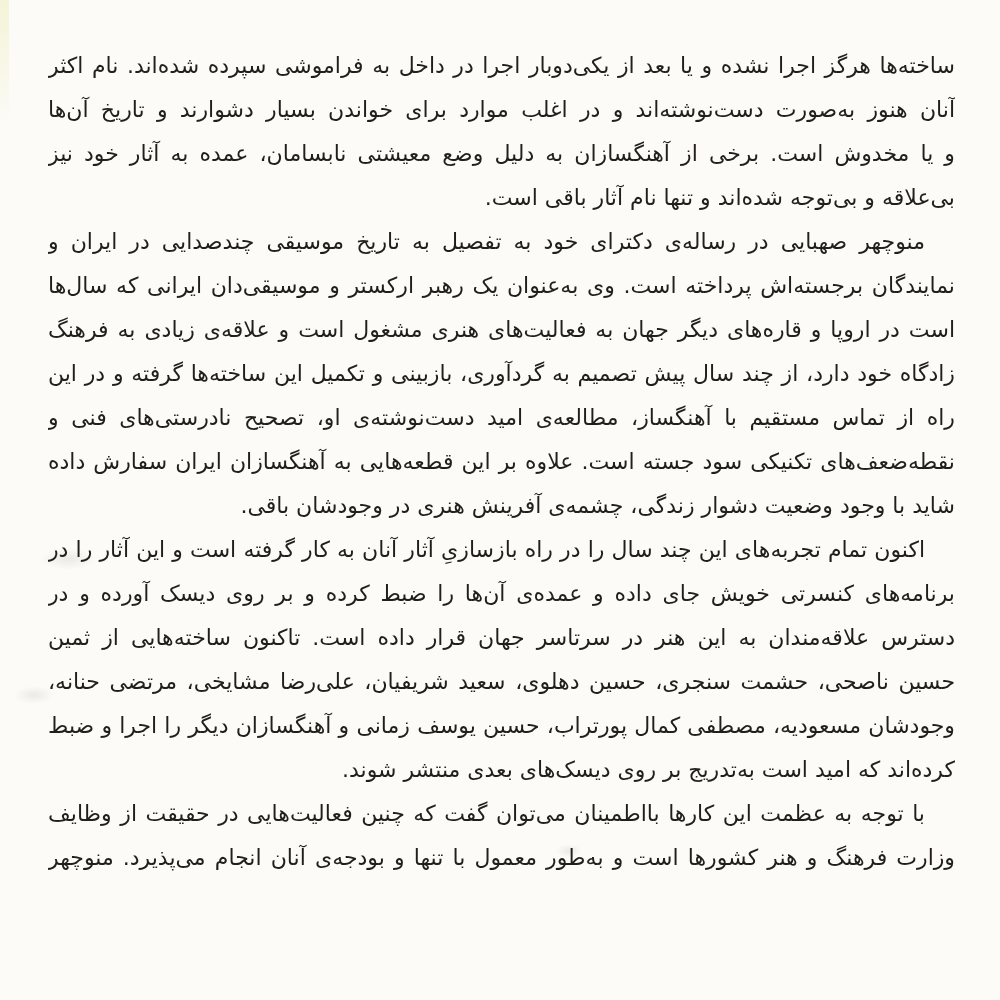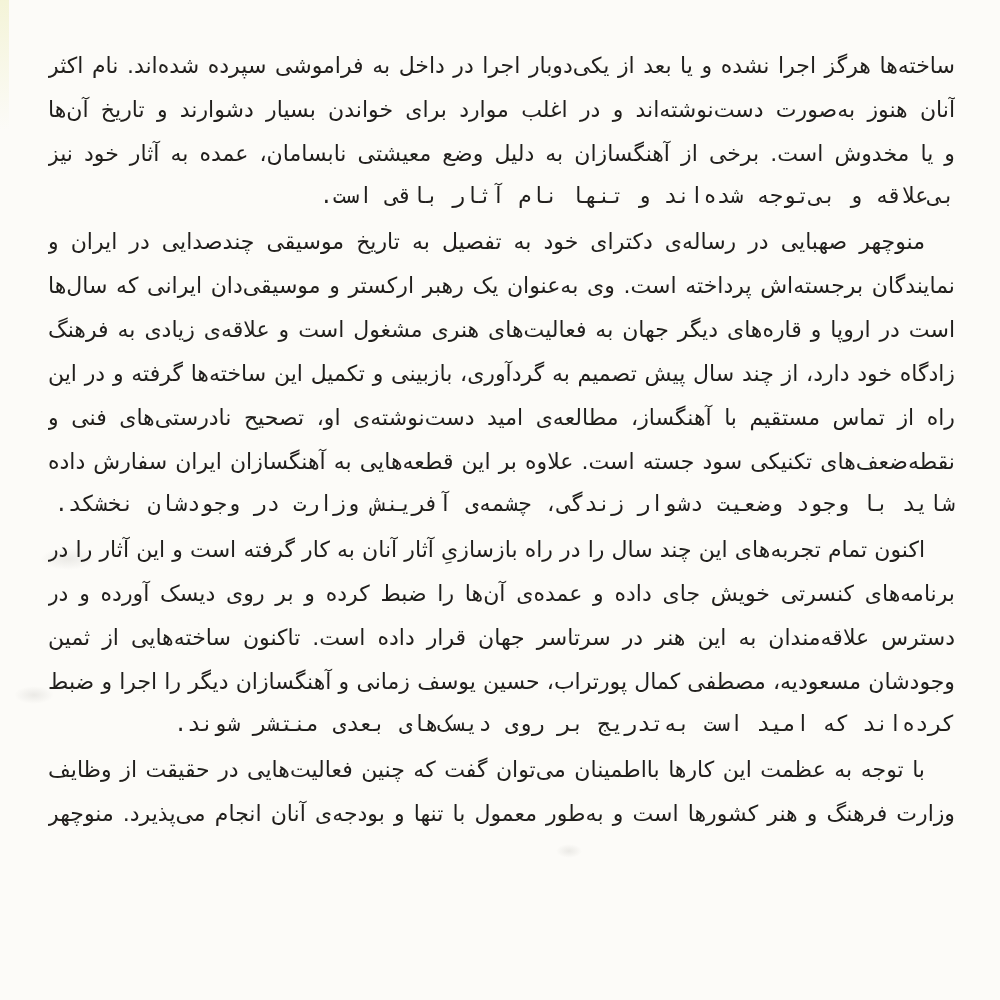--- a/index.html
+++ b/index.html
@@ -46,21 +46,21 @@
     text-rendering: optimizeLegibility;
   }
   .line {
     height: 44px;
     overflow: hidden;
     text-align: justify;
     text-align-last: justify;
     white-space: normal;
   }
   .line.para-start { padding-right: 30px; }
-  .line.para-end   { text-align-last: right; font-family: Liberation Mono, monospace; }
+  .line.para-end   { text-align-last: right; }
 </style>
 </head>
 <body>
 
 <div class="page">
   <div class="edge-tint"></div>
   <div class="smudge s1"></div>
   <div class="smudge s2"></div>
   <div class="smudge s3"></div>
 
@@ -70,24 +70,25 @@
     <div class="line">آنان هنوز به‌صورت دست‌نوشته‌اند و در اغلب موارد برای خواندن بسیار دشوارند و تاریخ آن‌ها نامعلوم</div>
     <div class="line">و یا مخدوش است. برخی از آهنگسازان به دلیل وضع معیشتی نابسامان، عمده به آثار خود نیز</div>
     <div class="line para-end">بی‌علاقه و بی‌توجه شده‌اند و تنها نام آثار باقی است.</div>
 
     <div class="line para-start">منوچهر صهبایی در رساله‌ی دکترای خود به تفصیل به تاریخ موسیقی چندصدایی در ایران و</div>
     <div class="line">نمایندگان برجسته‌اش پرداخته است. وی به‌عنوان یک رهبر ارکستر و موسیقی‌دان ایرانی که سال‌ها</div>
     <div class="line">است در اروپا و قاره‌های دیگر جهان به فعالیت‌های هنری مشغول است و علاقه‌ی زیادی به فرهنگ</div>
     <div class="line">زادگاه خود دارد، از چند سال پیش تصمیم به گردآوری، بازبینی و تکمیل این ساخته‌ها گرفته و در این</div>
     <div class="line">راه از تماس مستقیم با آهنگساز، مطالعه‌ی امید دست‌نوشته‌ی او، تصحیح نادرستی‌های فنی و</div>
     <div class="line">نقطه‌ضعف‌های تکنیکی سود جسته است. علاوه بر این قطعه‌هایی به آهنگسازان ایران سفارش داده تا</div>
-    <div class="line para-end">شاید با وجود وضعیت دشوار زندگی، چشمه‌ی آفرینش وزارت در وجودشان نخشکد.</div>
+    <div class="line para-end">شاید با وجود وضعیت دشوار زندگی، چشمه‌ی آفرینش هنری در وجودشان باقی.</div>
 
     <div class="line para-start">اکنون تمام تجربه‌های این چند سال را در راه بازسازیِ آثار آنان به کار گرفته است و این آثار را در</div>
     <div class="line">برنامه‌های کنسرتی خویش جای داده و عمده‌ی آن‌ها را ضبط کرده و بر روی دیسک آورده و در</div>
     <div class="line">دسترس علاقه‌مندان به این هنر در سرتاسر جهان قرار داده است. تاکنون ساخته‌هایی از ثمین باغچه‌بان،</div>
+    <div class="line">حسین ناصحی، حشمت سنجری، حسین دهلوی، سعید شریفیان، علی‌رضا مشایخی، مرتضی حنانه،</div>
     <div class="line">وجودشان مسعودیه، مصطفی کمال پورتراب، حسین یوسف زمانی و آهنگسازان دیگر را اجرا و ضبط</div>
     <div class="line para-end">کرده‌اند که امید است به‌تدریج بر روی دیسک‌های بعدی منتشر شوند.</div>
 
     <div class="line para-start">با توجه به عظمت این کارها بااطمینان می‌توان گفت که چنین فعالیت‌هایی در حقیقت از وظایف</div>
     <div class="line">وزارت فرهنگ و هنر کشورها است و به‌طور معمول با تنها و بودجه‌ی آنان انجام می‌پذیرد. منوچهر</div>
   </div>
 </div>
 
 </body></html>

